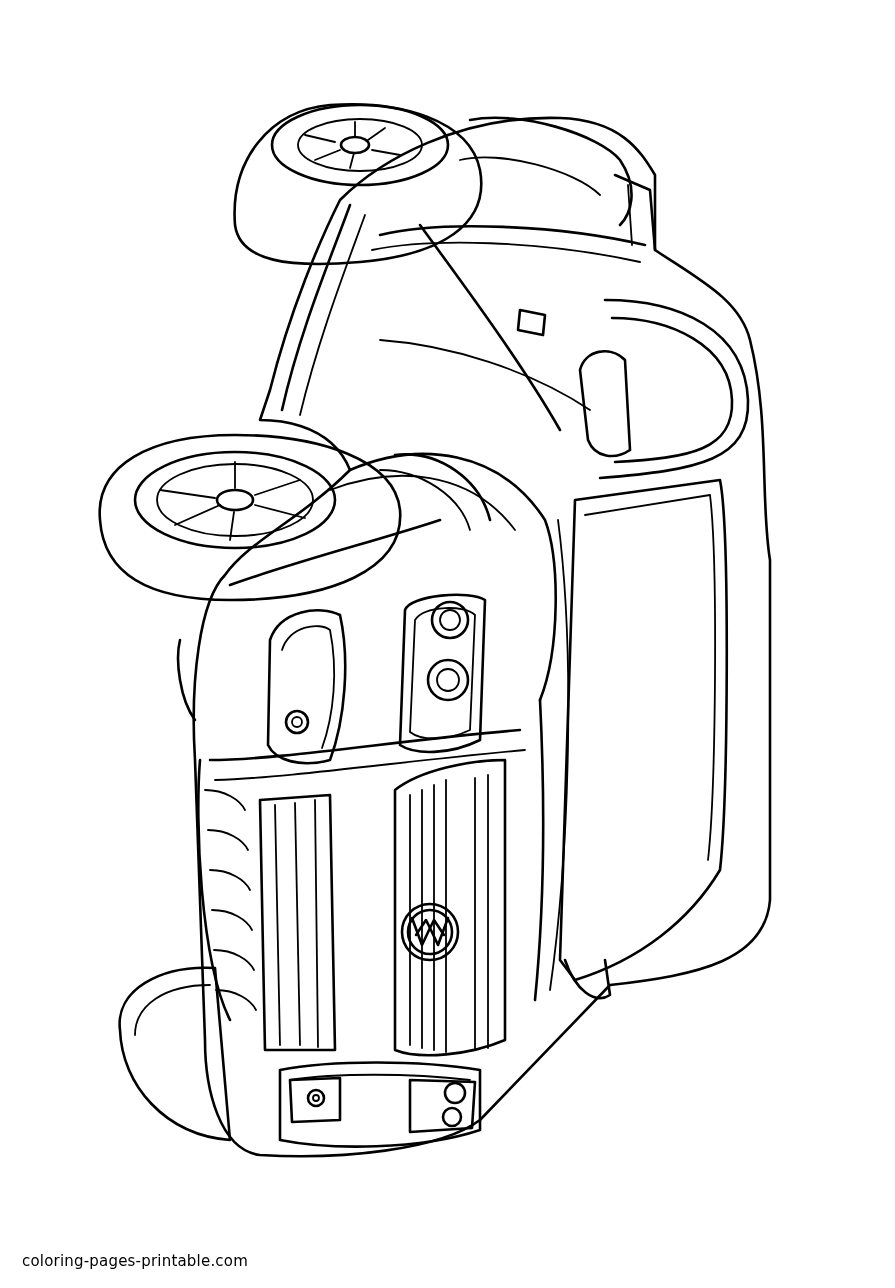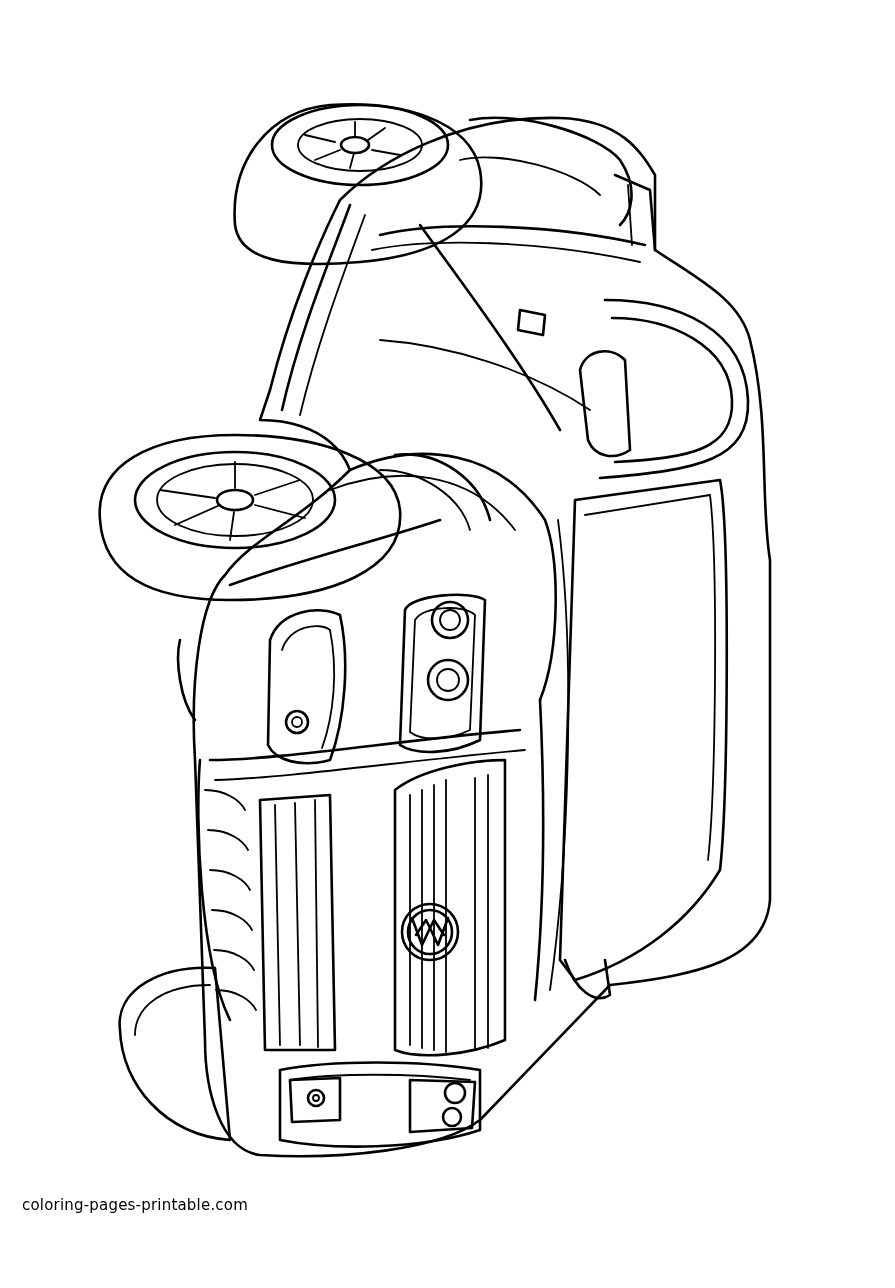--- a/index.html
+++ b/index.html
@@ -1,20 +1,20 @@
 <!DOCTYPE html>
 <html><head>
 <meta charset="utf-8">
 <style>
   html, body { margin:0; padding:0; background:#ffffff; }
   .page { position:relative; width:895px; height:1288px; background:#ffffff; overflow:hidden; }
   svg.art { position:absolute; left:0; top:0; width:895px; height:1288px; }
   svg.art * { fill:none; stroke:#000; stroke-width:2.6; stroke-linecap:round; stroke-linejoin:round; }
   svg.art .thin { stroke-width:1.8; }
-  .watermark { position:absolute; left:22px; top:1196px; font-family:"DejaVu Sans", sans-serif; font-size:15px; color:#000; letter-spacing:0.2px; }
+  .watermark { position:absolute; left:22px; top:1252px; font-family:"DejaVu Sans", sans-serif; font-size:15px; color:#000; letter-spacing:0.2px; }
 </style>
 </head>
 <body>
 
 <div class="page">
   <svg class="art" viewBox="0 0 895 1288">
 
     <g>
       <path d="M235 225 C230 160 270 110 330 105 C400 100 470 120 480 170 C490 225 440 255 360 262 C290 268 240 262 235 225 Z"></path>
       <ellipse cx="360" cy="145" rx="88" ry="40"></ellipse>

